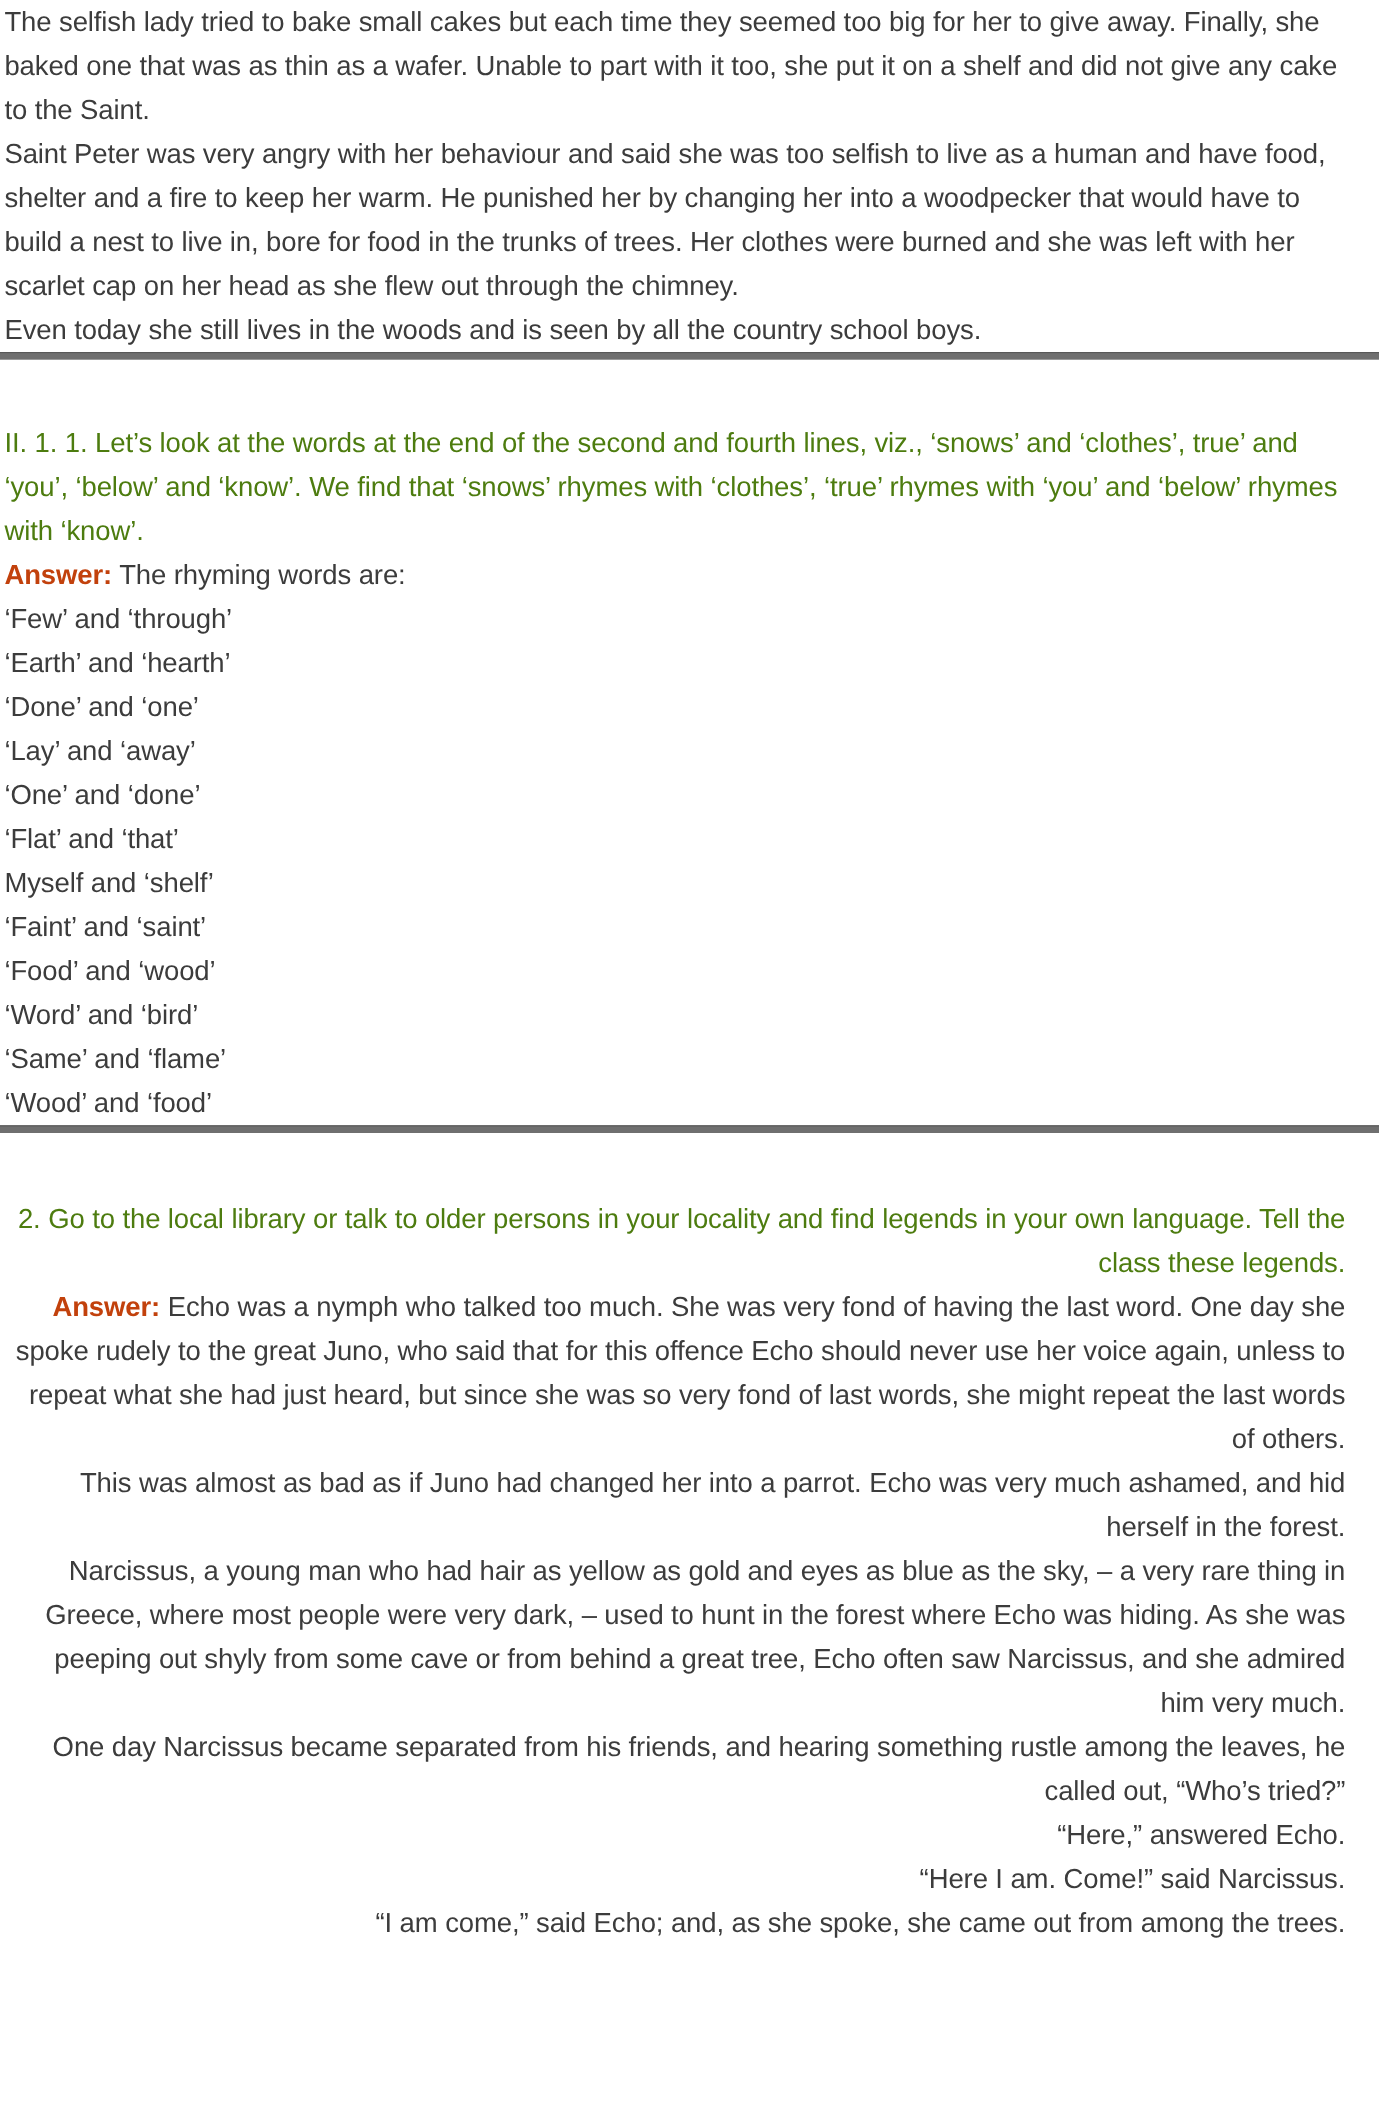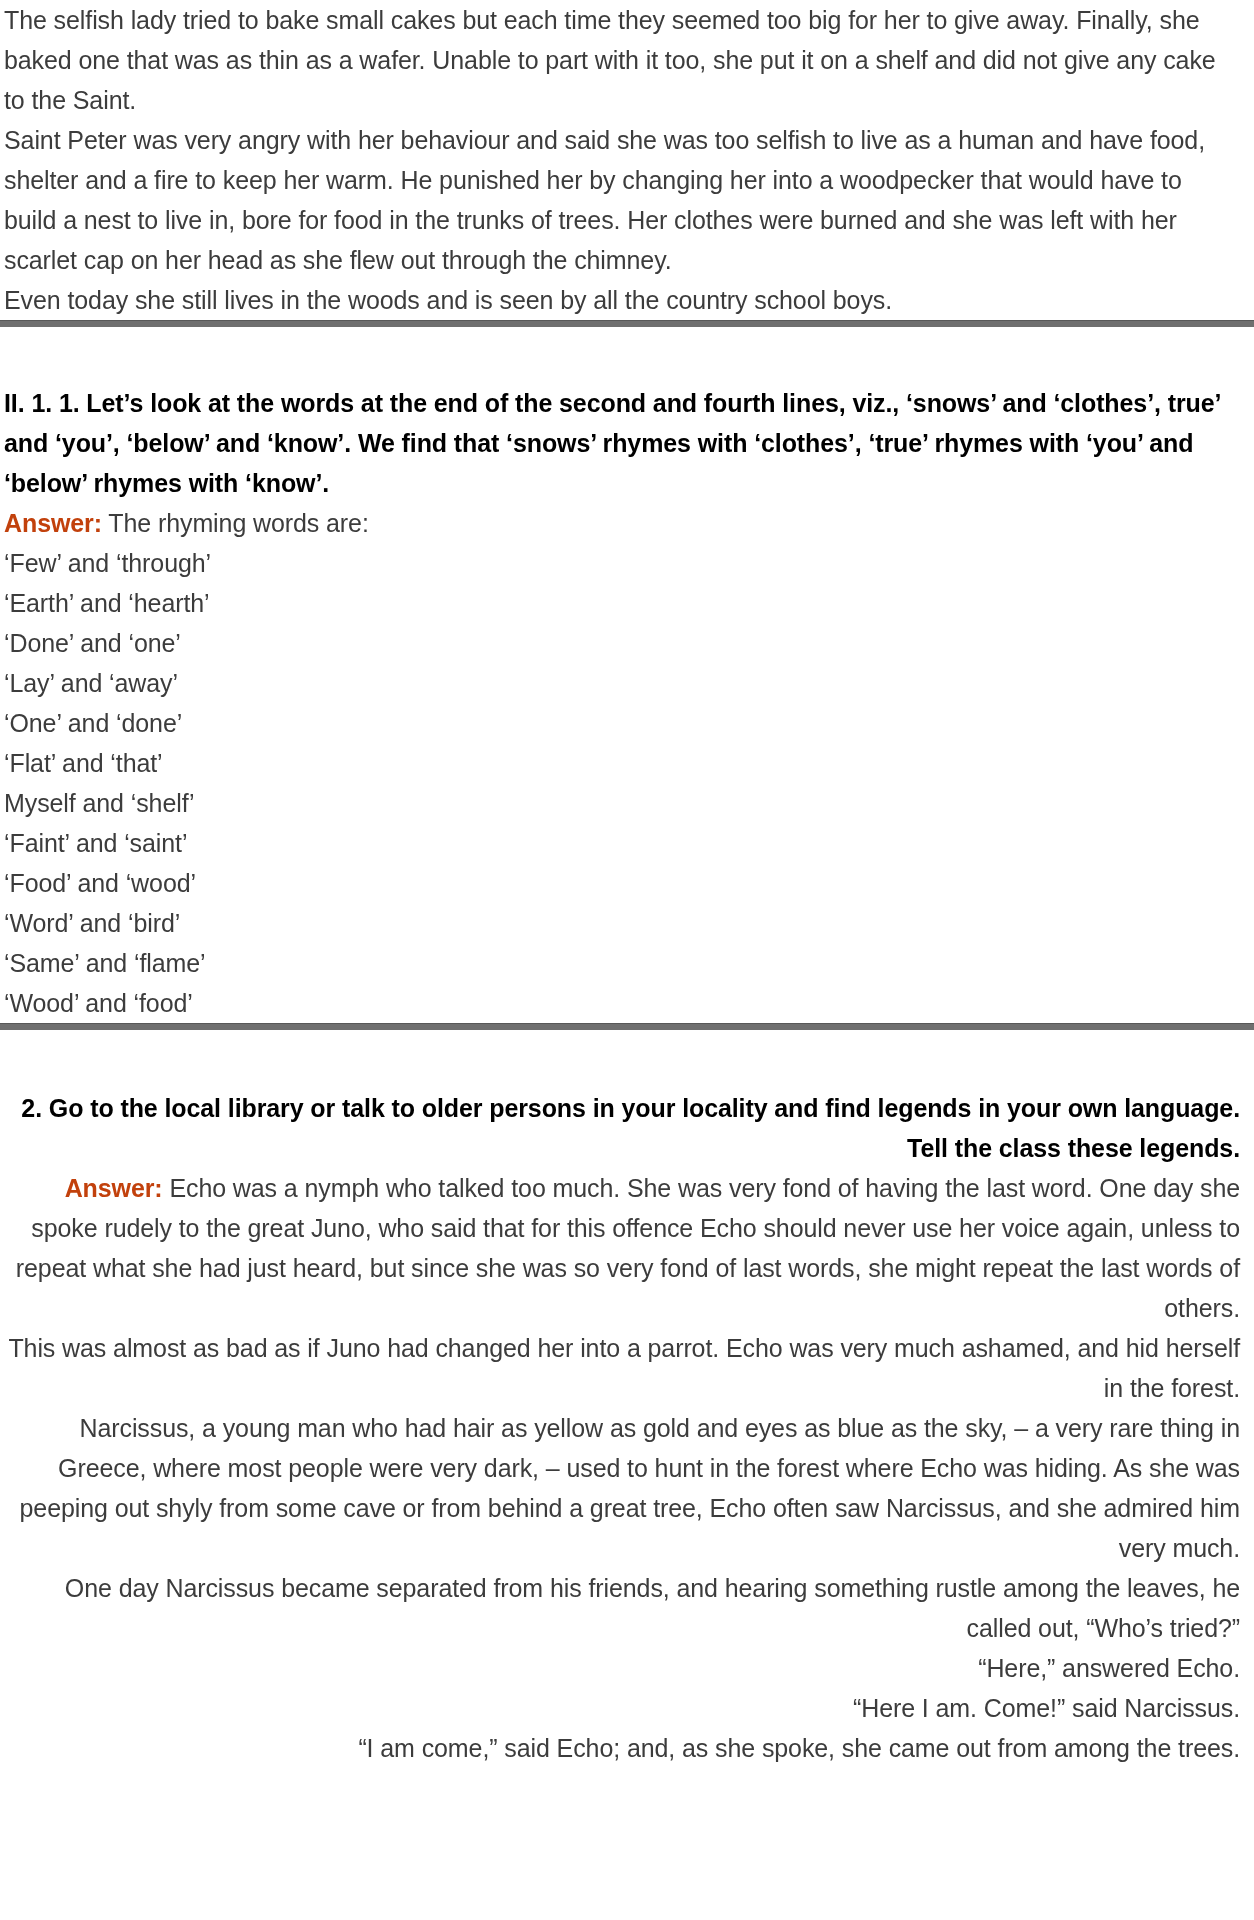--- a/index.html
+++ b/index.html
@@ -14,26 +14,26 @@
   }
   .doc {
     font-family: "Liberation Sans", sans-serif;
     font-size: 25px;
     line-height: 40px;
     color: #3c3c3c;
     letter-spacing: -0.1px;
   }
   .pad {
     padding-left: 4px;
-    padding-right: 14px;
+    padding-right: 31px;
   }
   p { margin: 0; }
   .heading {
-    font-weight: 700;
-    color: #000000;
+    font-weight: 400;
+    color: #4d7c0f;
   }
   .answer-label {
     font-weight: 700;
     color: #c2410c;
   }
   hr.divider {
     border: none;
     height: 6px;
     background: #6f6f6f;
     border-top: 1px solid #585858;

